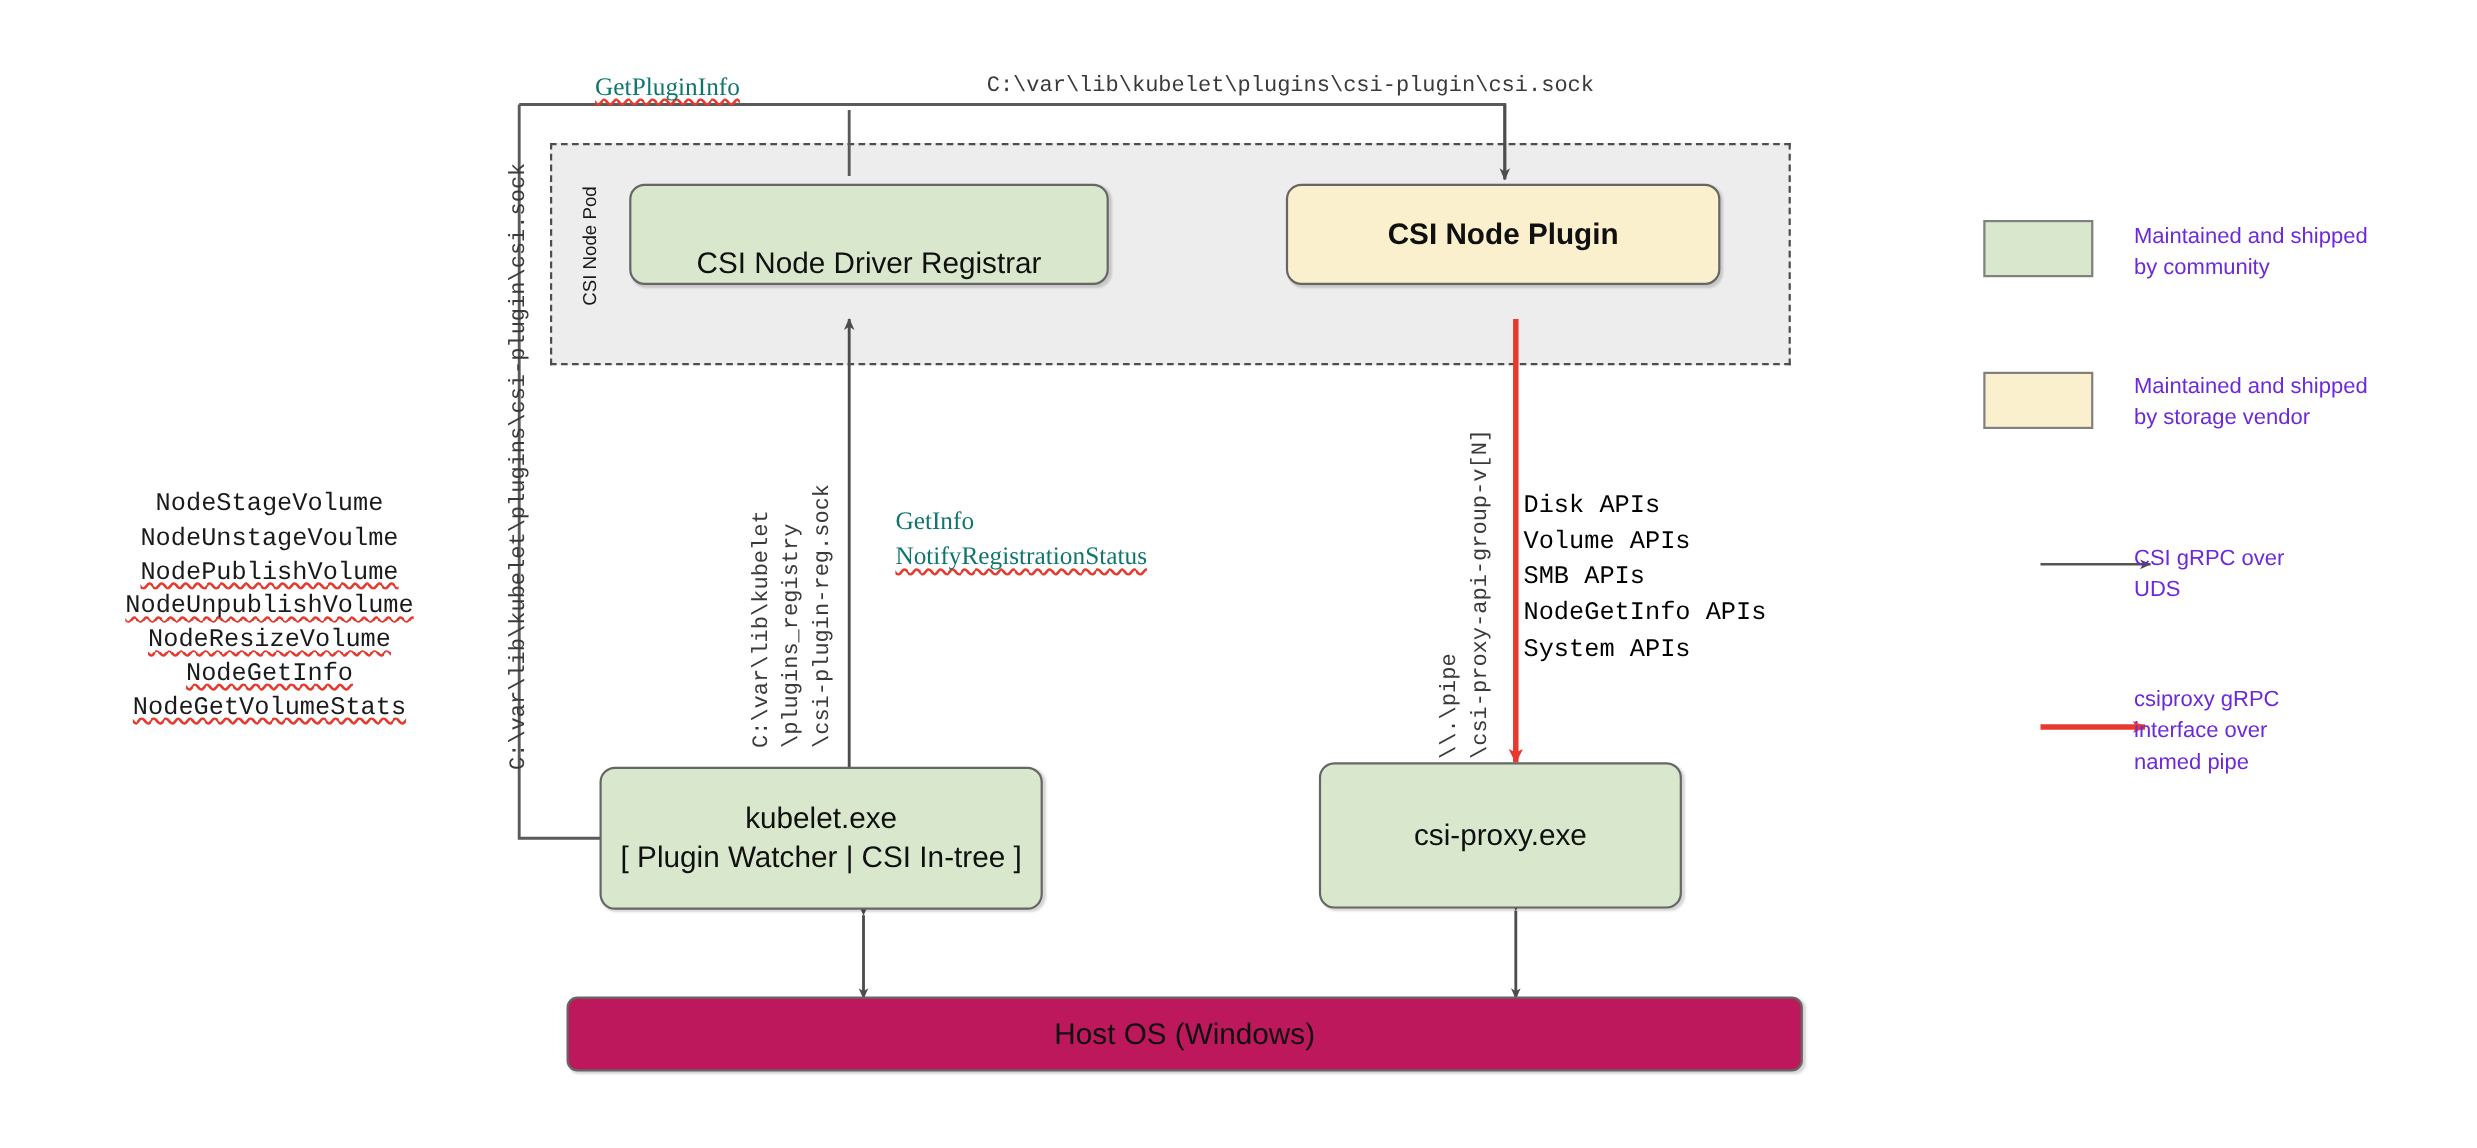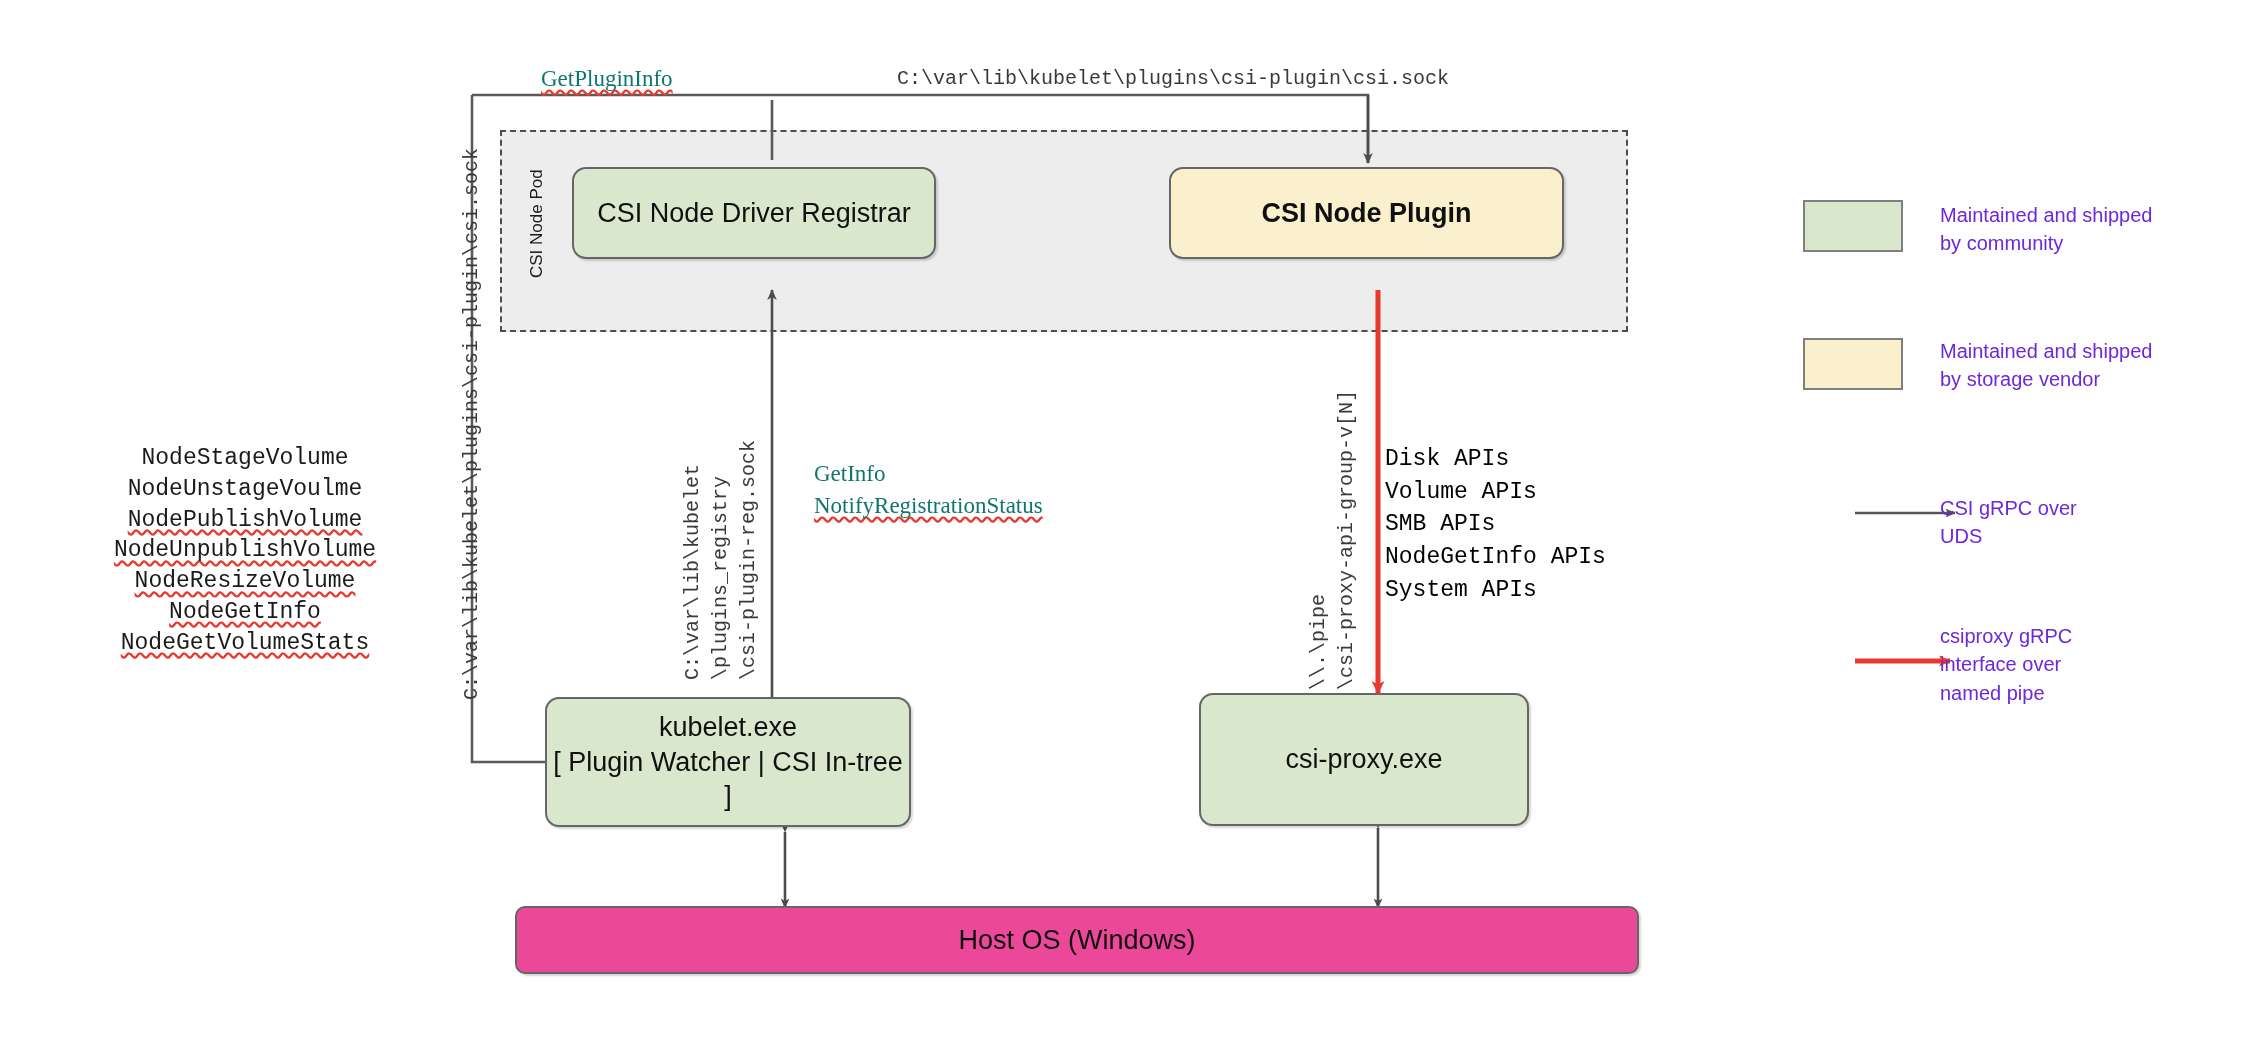--- a/index.html
+++ b/index.html
@@ -27,21 +27,21 @@
     align-items: center;
     justify-content: center;
     text-align: center;
     line-height: 1.28;
     font-size: 27px;
     color: #101010;
     box-shadow: 2px 2px 2px rgba(0,0,0,0.16);
   }
   .green  { background: #d9e8cd; }
   .yellow { background: #fbf0cd; font-weight: bold; }
-  .blue   { background: #ec4899; }
+  .blue   { background: #be185d; }
 
   
   .pod-outer {
     position: absolute;
     background: #ededed;
     border: 2px dashed #4d4d4d;
   }
   .pod-label {
     position: absolute;
     font-size: 17px;
@@ -137,29 +137,29 @@
     <path d="M 1378,290 L 1378,693" fill="none" stroke="#e8392e" stroke-width="5" marker-end="url(#ah-red-lg)"></path>
 
     <path d="M 785,832 L 785,908" fill="none" stroke="#4d4d4d" stroke-width="2.6" marker-start="url(#ah-grey)" marker-end="url(#ah-grey)"></path>
 
     <path d="M 1378,828 L 1378,908" fill="none" stroke="#4d4d4d" stroke-width="2.6" marker-start="url(#ah-grey)" marker-end="url(#ah-grey)"></path>
 
     <path d="M 1855,513 L 1955,513" fill="none" stroke="#555555" stroke-width="2.4" marker-end="url(#ah-grey)"></path>
     <path d="M 1855,661 L 1950,661" fill="none" stroke="#e8392e" stroke-width="5" marker-end="url(#ah-red)"></path>
   </svg>
 
-  <div class="node green" style="left:572px; top:167px; width:364px; height:92px;">
+  <div class="node green" style="left:572px; top:167px; width:436px; height:92px;align-items:flex-end;">
     <span>CSI Node Driver Registrar</span>
   </div>
 
   <div class="node yellow" style="left:1169px; top:167px; width:395px; height:92px;">
     <span>CSI Node Plugin</span>
   </div>
 
-  <div class="node green" style="left:545px; top:697px; width:366px; height:130px; flex-direction:column;align-items:center;">
+  <div class="node green" style="left:545px; top:697px; width:403px; height:130px; flex-direction:column;align-items:center;">
     <span>kubelet.exe</span>
     <span>[ Plugin Watcher | CSI In-tree ]</span>
   </div>
 
   <div class="node green" style="left:1199px; top:693px; width:330px; height:133px;">
     <span>csi-proxy.exe</span>
   </div>
 
   <div class="node blue" style="left:515px; top:906px; width:1124px; height:68px; border-radius:10px;">
     <span>Host OS (Windows)</span>

